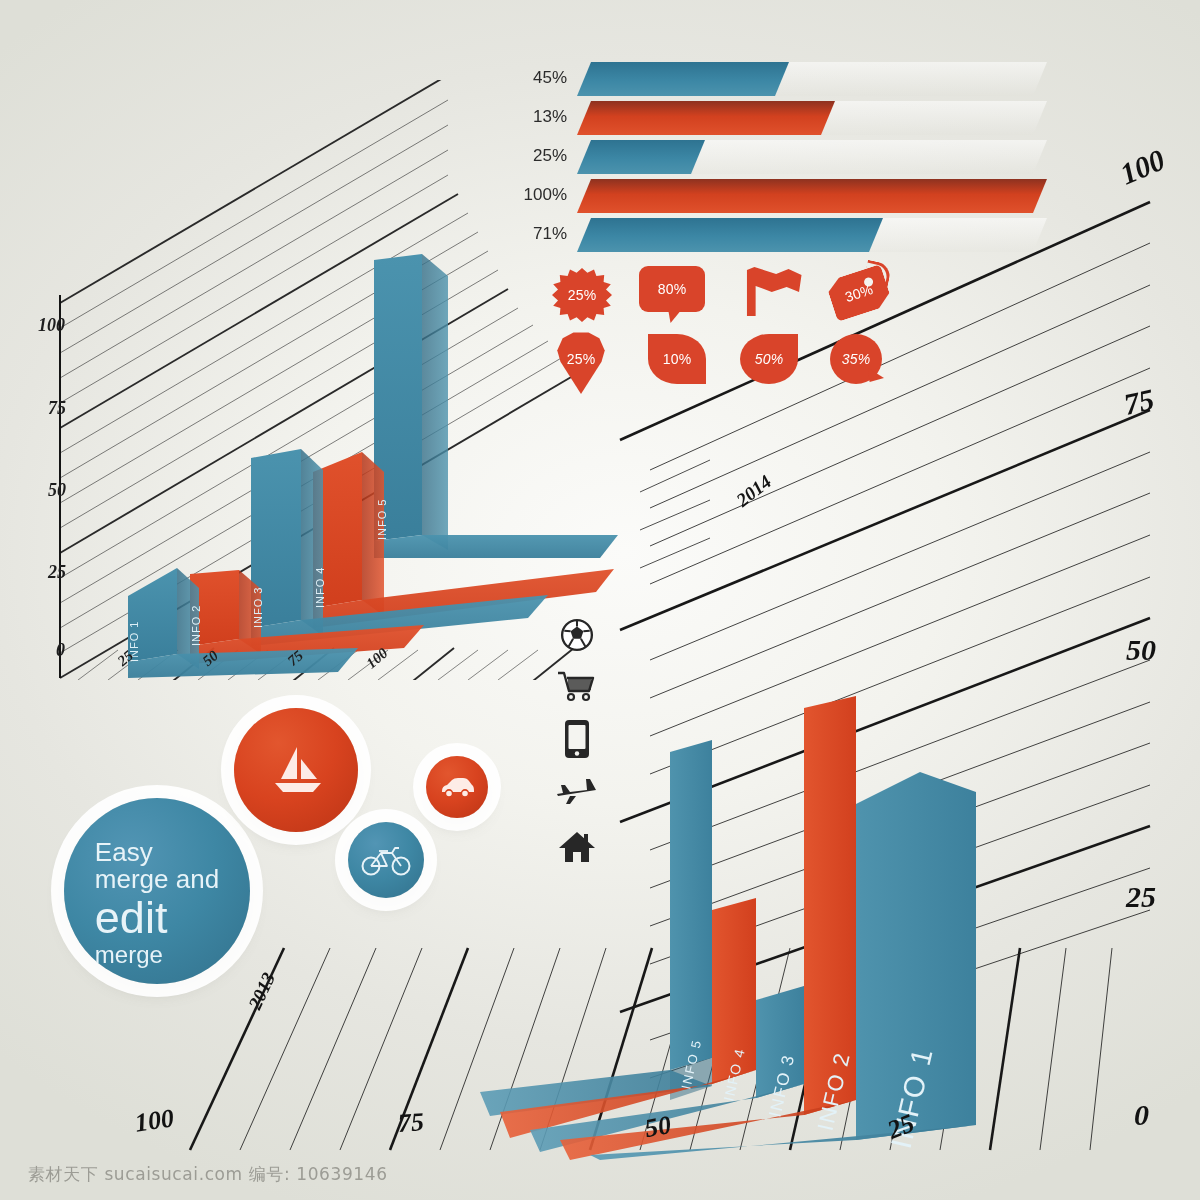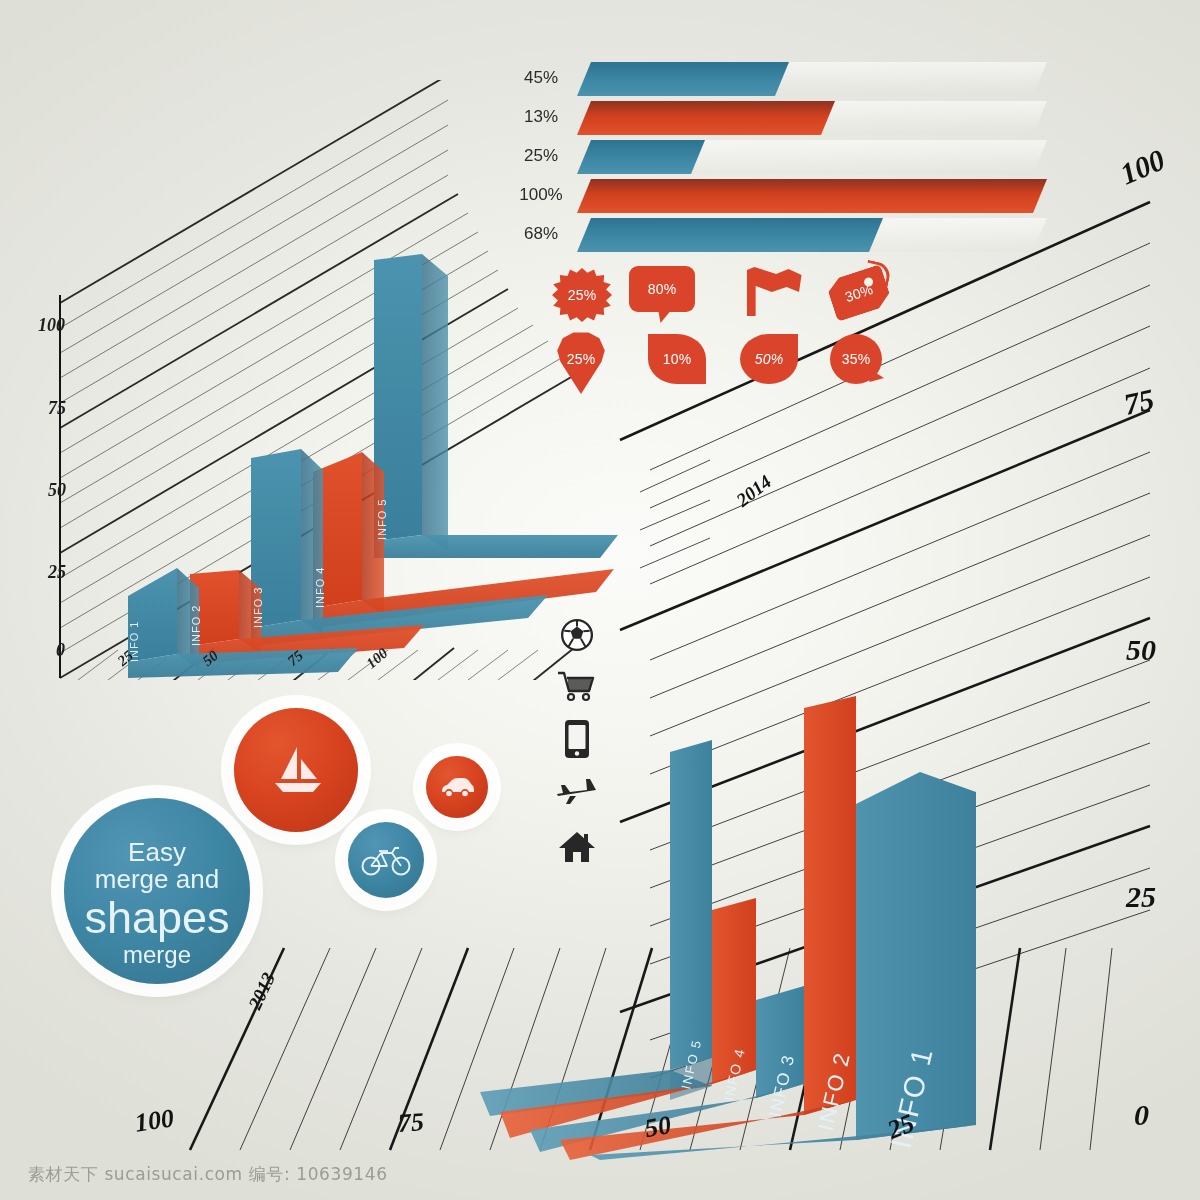--- a/index.html
+++ b/index.html
@@ -13,21 +13,21 @@
     background:
       radial-gradient(ellipse 900px 700px at 52% 46%, #fbfbf9 0%, #f3f3ee 36%, #e6e6e0 70%, #dedfd7 100%);
     overflow:hidden;
   }
   .abs{position:absolute;}
 
   
   #pct-stack{left:515px;top:62px;width:545px;height:195px;}
   .pct-row{position:absolute;left:0;height:39px;width:100%;}
   .pct-label{
-    position:absolute;left:0;top:6px;width:52px;text-align:center;
+    position:absolute;left:0;top:6px;width:52px;text-align:right;
     font-size:17px;color:#2b2b2b;font-family:"Liberation Sans",sans-serif;
   }
   .pct-bar{
     position:absolute;left:62px;top:0;height:34px;
     clip-path:polygon(14px 0,100% 0,calc(100% - 14px) 100%,0 100%);
   }
   .pct-bar.blue{background:linear-gradient(180deg,#2e7391 0%,#3c87a5 55%,#4c93ad 100%);}
   .pct-bar.red{background:linear-gradient(180deg,#8e3220 0%,#d2411f 45%,#e0512c 100%);}
   .pct-ghost{
     position:absolute;left:62px;top:0;height:34px;width:100%;
@@ -95,21 +95,21 @@
   
   #circles{left:48px;top:692px;width:470px;height:300px;}
   .circ{
     position:absolute;border-radius:50%;
     display:flex;align-items:center;justify-content:center;
     box-shadow:0 0 0 13px rgba(255,255,255,.92), 0 7px 16px rgba(120,120,110,.34);
   }
   .circ.big{background:radial-gradient(circle at 36% 30%, #5295b4 0%, #3e87a4 48%, #32718c 100%);}
   .circ.red{background:radial-gradient(circle at 36% 28%, #e2562e 0%, #d8431f 48%, #bb3415 100%);}
   .circ.blue{background:radial-gradient(circle at 36% 28%, #5295b4 0%, #3e87a4 48%, #32718c 100%);}
-  .merge-txt{color:#e7f3f8;text-align:center;line-height:1.06;margin-top:24px;}
+  .merge-txt{color:#e7f3f8;text-align:left;line-height:1.06;margin-top:24px;}
   .merge-txt .l1{font-size:26px;}
   .merge-txt .l2{font-size:26px;}
   .merge-txt .l3{font-size:45px;}
   .merge-txt .l4{font-size:24px;}
 
   
   #watermark{
     left:28px;bottom:14px;font-size:17px;color:#9c9c95;letter-spacing:.6px;
     font-family:"DejaVu Sans", sans-serif;white-space:nowrap;
   }
@@ -388,34 +388,34 @@
       <div class="pct-bar blue" style="width:128px;"></div>
     </div>
 
     <div class="pct-row" style="top:117px;">
       <div class="pct-label">100%</div>
       <div class="pct-ghost" style="width:470px;"></div>
       <div class="pct-bar red" style="width:470px;"></div>
     </div>
 
     <div class="pct-row" style="top:156px;">
-      <div class="pct-label">68%</div>
+      <div class="pct-label">71%</div>
       <div class="pct-ghost" style="width:470px;"></div>
       <div class="pct-bar blue" style="width:306px;"></div>
     </div>
   </div>
 
   <div id="badges" class="abs">
 
     <div class="badge" style="left:0px;top:0px;">
       <div class="bshape sb-star"></div>
       <div class="btxt">25%</div>
     </div>
 
-    <div class="badge" style="left:77px;top:-2px;width:66px;height:46px;">
+    <div class="badge" style="left:87px;top:-2px;width:66px;height:46px;">
       <div class="bshape sb-bubble"></div>
       <div class="sb-bubble-tail"></div>
       <div class="btxt">80%</div>
     </div>
 
     <div class="badge" style="left:190px;top:-2px;width:62px;height:50px;">
       <div class="bshape sb-flag"></div>
       <div class="btxt"></div>
     </div>
 
@@ -435,21 +435,21 @@
     <div class="badge" style="left:96px;top:66px;width:58px;height:50px;">
       <div class="bshape sb-leaf"></div>
       <div class="btxt">10%</div>
     </div>
 
     <div class="badge" style="left:188px;top:66px;width:58px;height:50px;font-style:italic;">
       <div class="bshape sb-leaf-r"></div>
       <div class="btxt">50%</div>
     </div>
 
-    <div class="badge" style="left:278px;top:66px;width:52px;height:50px;">
+    <div class="badge" style="left:278px;top:66px;width:52px;height:50px;font-style:italic;">
       <div class="bshape sb-circ"></div>
       <div class="sb-circ-tail"></div>
       <div class="btxt">35%</div>
     </div>
   </div>
 
   <div id="icon-col" class="abs">
 
     <div class="mini-ic" style="top:0px;">
       <svg width="34" height="34" viewBox="0 0 32 32">
@@ -490,21 +490,21 @@
       </svg>
     </div>
   </div>
 
   <div id="circles" class="abs">
 
     <div class="circ big" style="left:16px;top:106px;width:186px;height:186px;">
       <div class="merge-txt">
         <div class="l1">Easy</div>
         <div class="l2">merge and</div>
-        <div class="l3">shapes</div>
+        <div class="l3">edit</div>
         <div class="l4">merge</div>
       </div>
     </div>
 
     <div class="circ red" style="left:186px;top:16px;width:124px;height:124px;">
       <svg width="58" height="50" viewBox="0 0 58 50">
         <path d="M30 2 L30 34 L14 34 Z" fill="#fdece7"></path>
         <path d="M34 14 L34 34 L50 34 Z" fill="#fdece7"></path>
         <path d="M8 38 H54 L46 47 H16 Z" fill="#fdece7"></path>
       </svg>

